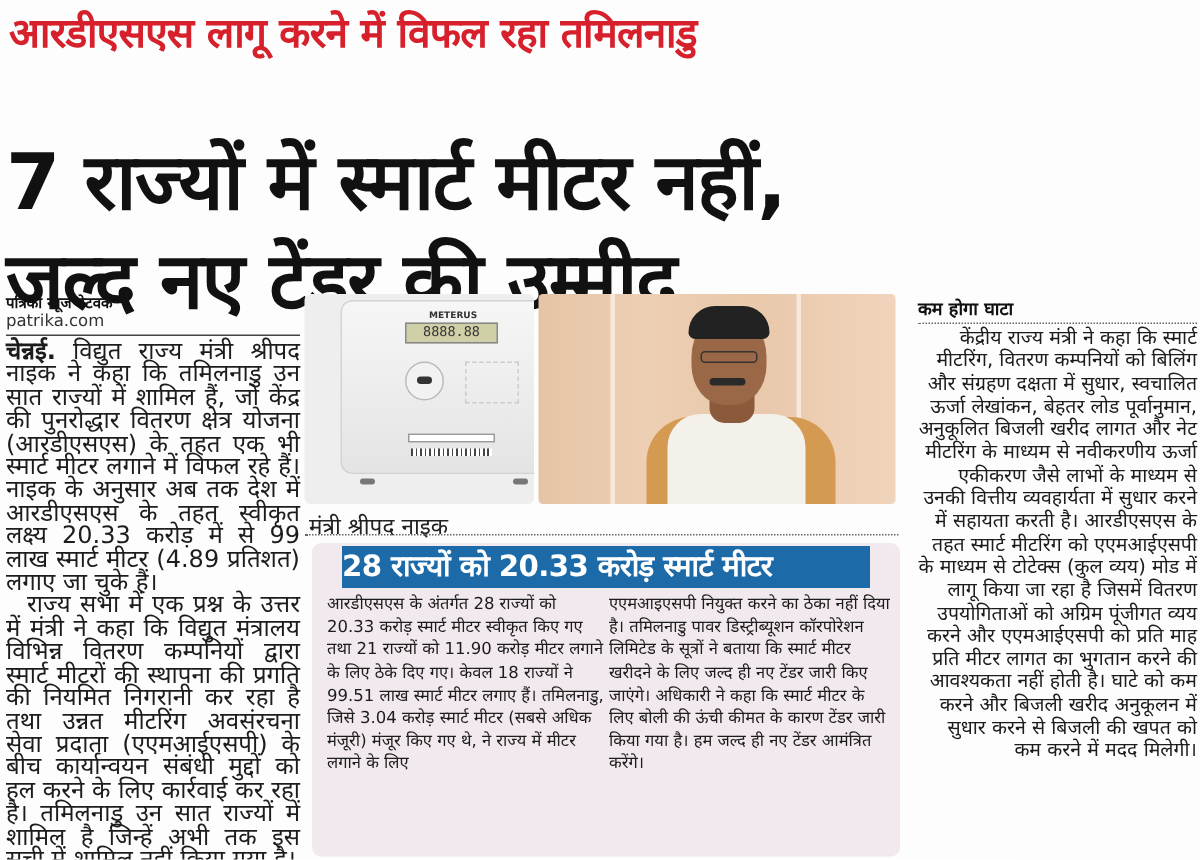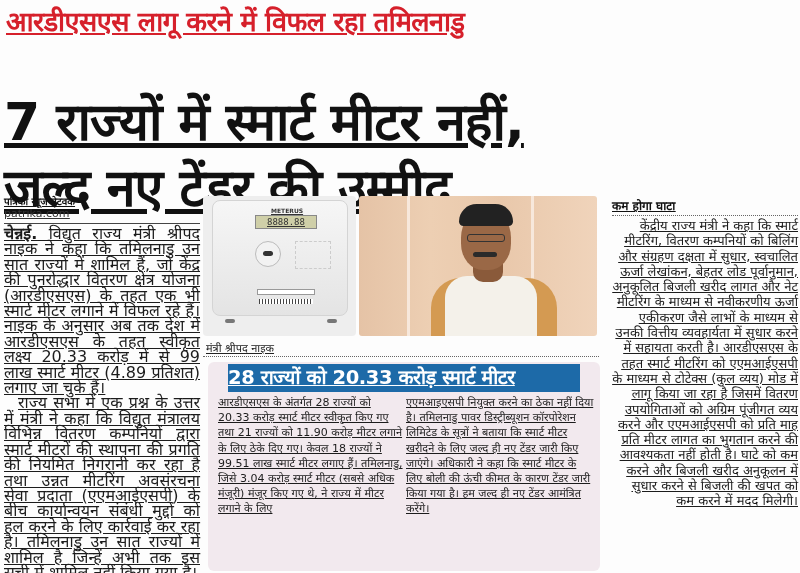--- a/index.html
+++ b/index.html
@@ -1,15 +1,15 @@
 <!DOCTYPE html>
 <html><head>
   <meta charset="utf-8">
   <style>
-    * { margin: 0; padding: 0; box-sizing: border-box; text-decoration: underline; }
+    * { margin: 0; padding: 0; box-sizing: border-box; }
     html, body {
       width: 800px; height: 573px; overflow: hidden;
       background: #ffffff;
       font-family: "DejaVu Sans", sans-serif;
       color: #1a1a1a;
     }
     .page { position: relative; width: 800px; height: 573px; background: #fdfdfd; }
 
     .kicker {
       position: absolute; left: 6px; top: 2px;
@@ -33,21 +33,21 @@
     }
     .body-text b { font-weight: bold; }
     .indent { text-indent: 14px; }
 
     
     .photo-meter {
       position: absolute; left: 203px; top: 196px; width: 153px; height: 140px;
       background: #eeeeee; border-radius: 4px; overflow: hidden;
     }
     .meter-body {
-      position: absolute; left: 9px; top: 4px; width: 136px; height: 116px;
+      position: absolute; left: 24px; top: 4px; width: 136px; height: 116px;
       background: linear-gradient(#f6f6f6, #e4e4e4); border-radius: 8px;
       border: 1px solid #d4d4d4;
     }
     .meter-brand { position: absolute; left: 58px; top: 6px; font-size: 6px; font-weight: bold; color: #333; }
     .meter-lcd {
       position: absolute; left: 42px; top: 14px; width: 62px; height: 14px;
       background: #cfcfa8; border: 1px solid #888; font-size: 9px; color: #333;
       text-align: center; line-height: 12px; font-family: "DejaVu Sans Mono", monospace;
     }
     .meter-circle { position: absolute; left: 42px; top: 40px; width: 26px; height: 26px; border-radius: 50%; border: 1px solid #bbb; background: #f2f2f2; }
@@ -72,21 +72,21 @@
       position: absolute; left: 86px; top: 80px; width: 92px; height: 70px;
       background: #f4f1ea; border-radius: 22px 22px 0 0;
     }
     .man-neck { position: absolute; left: 114px; top: 64px; width: 30px; height: 22px; background: #8a5a3a; border-radius: 0 0 10px 10px; }
     .man-head { position: absolute; left: 102px; top: 14px; width: 50px; height: 60px; background: #9a6846; border-radius: 46% 46% 44% 44%; }
     .man-hair { position: absolute; left: 100px; top: 8px; width: 54px; height: 22px; background: #222; border-radius: 24px 24px 6px 6px; }
     .man-glasses { position: absolute; left: 108px; top: 38px; width: 38px; height: 8px; border: 1.5px solid #333; border-radius: 3px; }
     .man-mustache { position: absolute; left: 114px; top: 56px; width: 24px; height: 5px; background: #2a2a2a; border-radius: 3px; }
 
     .caption {
-      position: absolute; left: 206px; top: 340px; font-size: 11px; color: #222;
+      position: absolute; left: 206px; top: 340px; font-size: 15px; color: #222;
     }
     .caption-rule {
       position: absolute; left: 203px; top: 356px; width: 396px;
       border-top: 1px dotted #666;
     }
 
     
     .infobox {
       position: absolute; left: 208px; top: 362px; width: 392px; height: 209px;
       background: #f2e9ee; border-radius: 6px;

